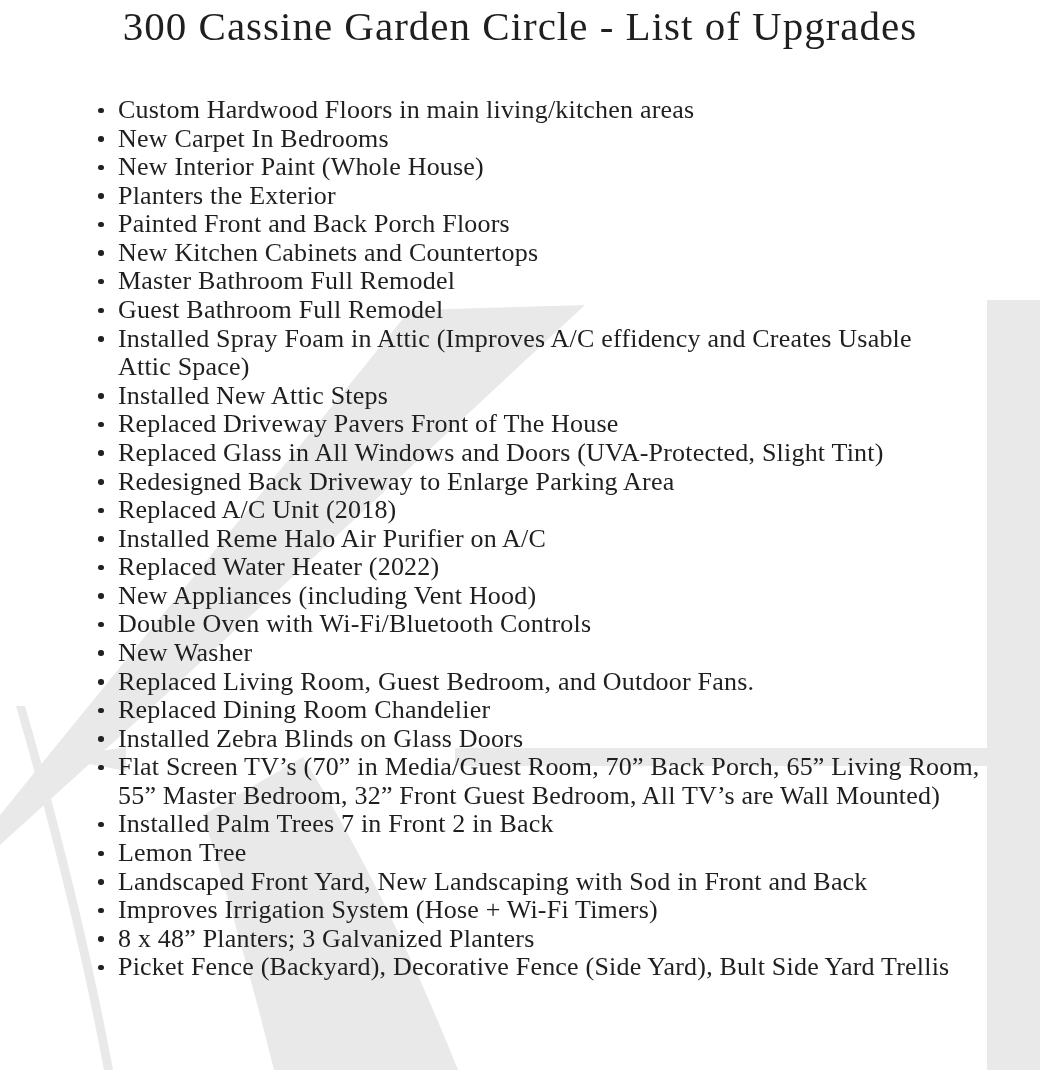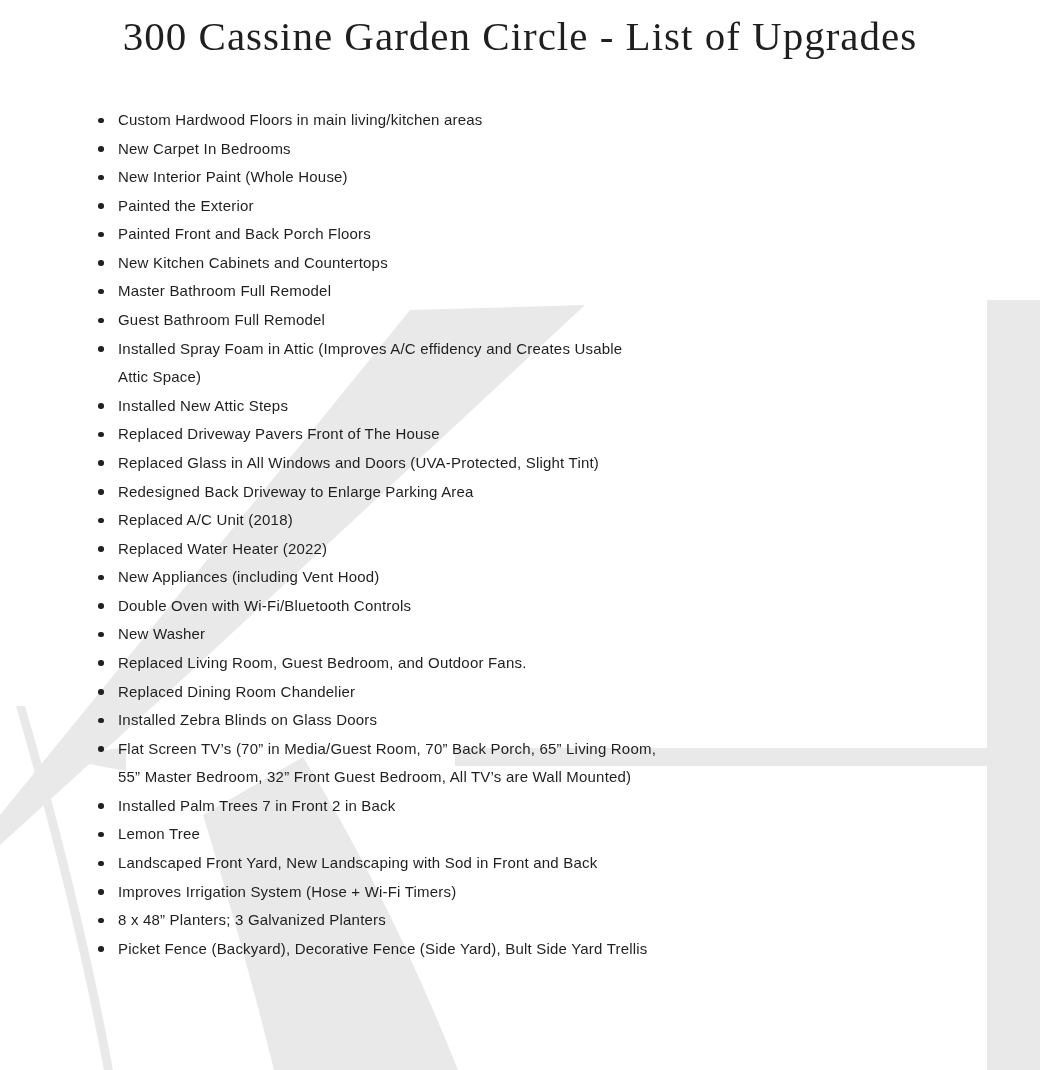--- a/index.html
+++ b/index.html
@@ -22,21 +22,21 @@
     background:var(--bg);
   }
   .watermark{
     position:absolute;left:0;top:0;width:1040px;height:1070px;
     z-index:0;
   }
   .watermark path, .watermark polygon, .watermark rect{
     fill:var(--watermark);
   }
   .content{
-    position:absolute;left:0;top:10px;width:1040px;height:858px;
+    position:absolute;left:0;top:0;width:1040px;height:858px;
     z-index:1;
   }
   .title{
     position:absolute;
     top:2px;left:0;right:0;
     margin:0;
     text-align:center;
     font-family:"Liberation Serif", serif;
     font-weight:normal;
     font-size:41px;
@@ -58,23 +58,24 @@
     position:absolute;
     left:98px;top:11.5px;
     width:5.5px;height:5.5px;
     border-radius:50%;
     background:var(--bullet);
   }
   .line{
     display:block;
     height:28.58px;
     line-height:28.58px;
-    font-size:15px;
+    font-size:26px;
     letter-spacing:0.2px;
     white-space:nowrap;
+    font-family:Liberation Serif, serif;
   }
 </style>
 </head>
 <body>
 
 <div class="page">
 
   <svg class="watermark" viewBox="0 0 1040 1070" xmlns="http://www.w3.org/2000/svg" aria-hidden="true">
     <polygon points="410,310 585,305 160,700 0,845 0,815"></polygon>
     <path d="M 16,706 Q 72,900 104,1070 L 113,1070 Q 81,898 25,706 Z"></path>
@@ -90,21 +91,21 @@
         <li class="item">
           <span class="line">Custom Hardwood Floors in main living/kitchen areas</span>
         </li>
         <li class="item">
           <span class="line">New Carpet In Bedrooms</span>
         </li>
         <li class="item">
           <span class="line">New Interior Paint (Whole House)</span>
         </li>
         <li class="item">
-          <span class="line">Painted the Exterior</span>
+          <span class="line">Planters the Exterior</span>
         </li>
         <li class="item">
           <span class="line">Painted Front and Back Porch Floors</span>
         </li>
         <li class="item">
           <span class="line">New Kitchen Cabinets and Countertops</span>
         </li>
         <li class="item">
           <span class="line">Master Bathroom Full Remodel</span>
         </li>
@@ -122,20 +123,23 @@
           <span class="line">Replaced Driveway Pavers Front of The House</span>
         </li>
         <li class="item">
           <span class="line">Replaced Glass in All Windows and Doors (UVA-Protected, Slight Tint)</span>
         </li>
         <li class="item">
           <span class="line">Redesigned Back Driveway to Enlarge Parking Area</span>
         </li>
         <li class="item">
           <span class="line">Replaced A/C Unit (2018)</span>
+        </li>
+        <li class="item">
+          <span class="line">Installed Reme Halo Air Purifier on A/C</span>
         </li>
         <li class="item">
           <span class="line">Replaced Water Heater (2022)</span>
         </li>
         <li class="item">
           <span class="line">New Appliances (including Vent Hood)</span>
         </li>
         <li class="item">
           <span class="line">Double Oven with Wi-Fi/Bluetooth Controls</span>
         </li>

